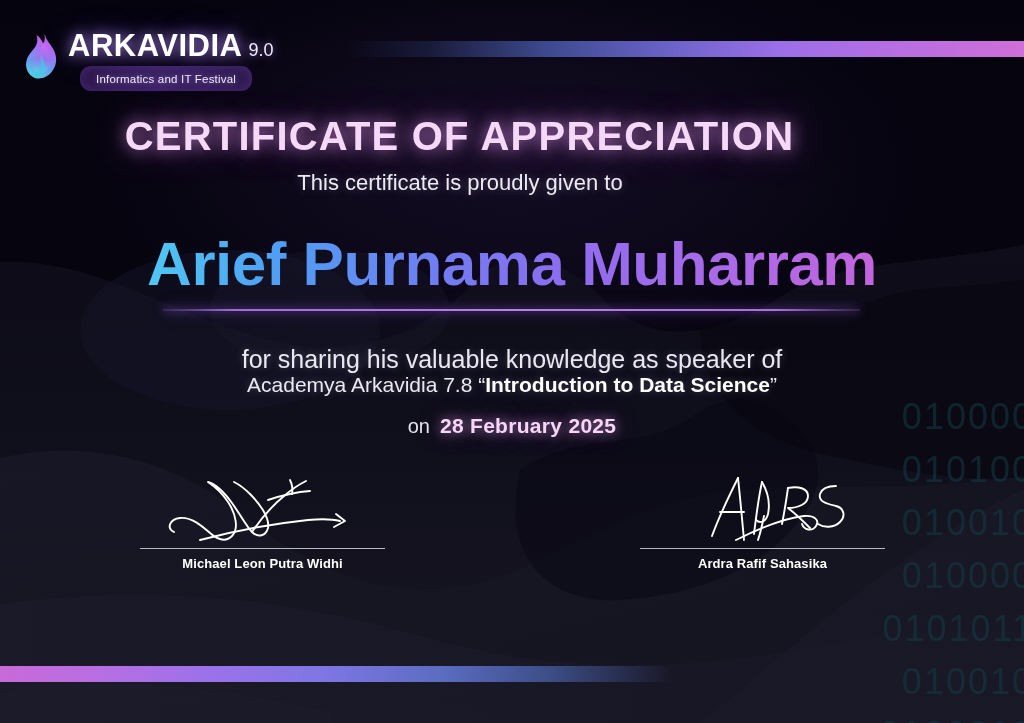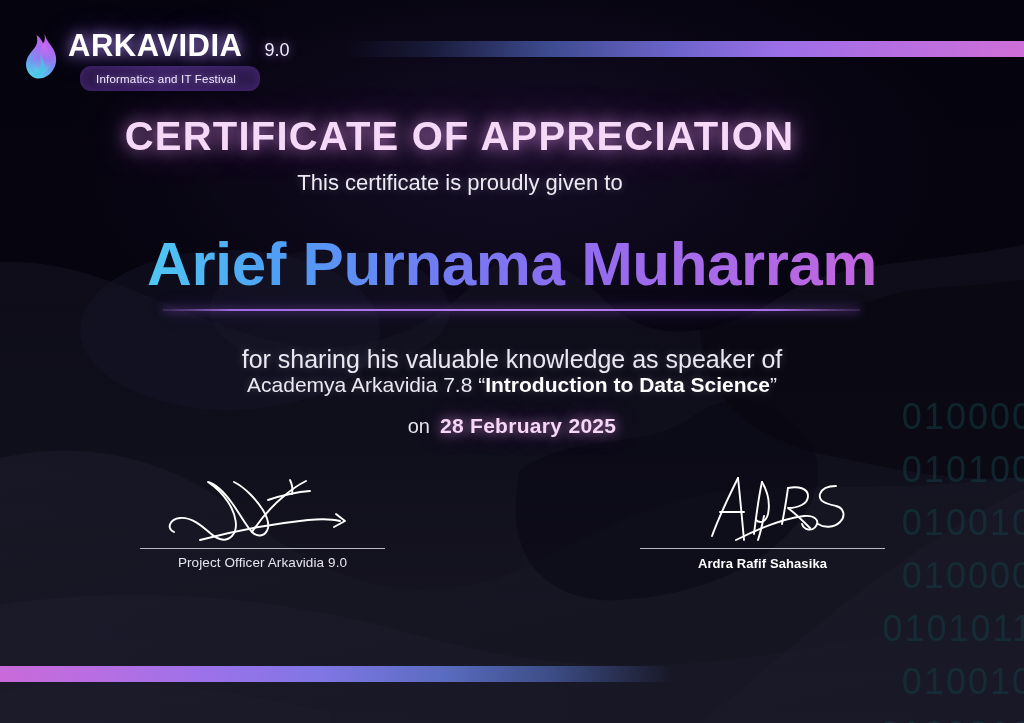--- a/index.html
+++ b/index.html
@@ -43,35 +43,35 @@
     background:linear-gradient(90deg,
       #c96ad9 0%, #b86ee2 14%, #9a72ea 32%, #7f76e4 48%,
       #5a6cc0 66%, #3c4d86 82%, rgba(30,34,60,0) 100%);
   }
 
   
   .logo { position:absolute; left:24px; top:28px; z-index:6; display:flex; align-items:flex-start; }
   .flame { width:36px; height:54px; margin-right:8px; margin-top:2px; }
   .logo-text { position:relative; }
   .wordmark {
-    display:flex; align-items:baseline;gap:16px;
+    display:flex; align-items:baseline;
   }
   .wordmark .name {
     font-size:31px; font-weight:700; letter-spacing:.5px; color:#ffffff;
     text-shadow:0 0 14px rgba(190,150,255,.85), 0 0 30px rgba(150,110,255,.45);
     font-family:"Liberation Sans", sans-serif;
   }
   .wordmark .ver {
     font-size:18px; font-weight:400; color:#f2ecff; margin-left:6px;
     text-shadow:0 0 10px rgba(190,150,255,.7);
   }
   .badge {
     margin-top:2px; margin-left:12px;
     background:linear-gradient(90deg, #2b1747 0%, #3a2060 45%, #2d1a4c 100%);
-    border-radius:11px; padding:3px 24px 4px 16px; display:inline-block;
+    border-radius:11px; padding:3px 16px 4px 16px; display:inline-block;
     box-shadow:0 0 12px rgba(120,70,200,.35) inset;
   }
   .badge span {
     font-size:11.5px; color:#f0e9ff; letter-spacing:.2px;
     text-shadow:0 0 6px rgba(200,170,255,.6);
   }
 
   
   .content { position:absolute; left:0; top:0; width:1024px; z-index:6; text-align:center; }
 
@@ -276,21 +276,21 @@
                    C104,18 98,14 94,12"></path>
           <path d="M112,62 C120,50 132,36 144,26 C152,19 160,14 166,11"></path>
           <path d="M128,30 C140,26 156,22 170,21"></path>
           <path d="M150,10 C152,14 153,19 152,24"></path>
           <path d="M60,70 C90,62 130,54 168,50 C180,49 192,49 200,51"></path>
           <path d="M196,44 L205,51 L194,57"></path>
         </g>
       </svg>
     </div>
     <div class="sline"></div>
-    <div class="srole">Project Officer Arkavidia 9.0</div>
+    <div class="sname">Michael Leon Putra Widhi</div>
   </div>
 
   <div class="sig right">
     <div class="scribble">
       <svg width="245" height="78" viewBox="0 0 245 78" xmlns="http://www.w3.org/2000/svg">
         <g fill="none" stroke="#ffffff" stroke-width="1.9" stroke-linecap="round" stroke-linejoin="round">
           <path d="M98,8 C90,24 80,44 72,66"></path>
           <path d="M98,8 C100,26 102,48 104,70"></path>
           <path d="M80,42 L104,42"></path>
           <path d="M122,12 C118,30 116,48 114,64"></path>

